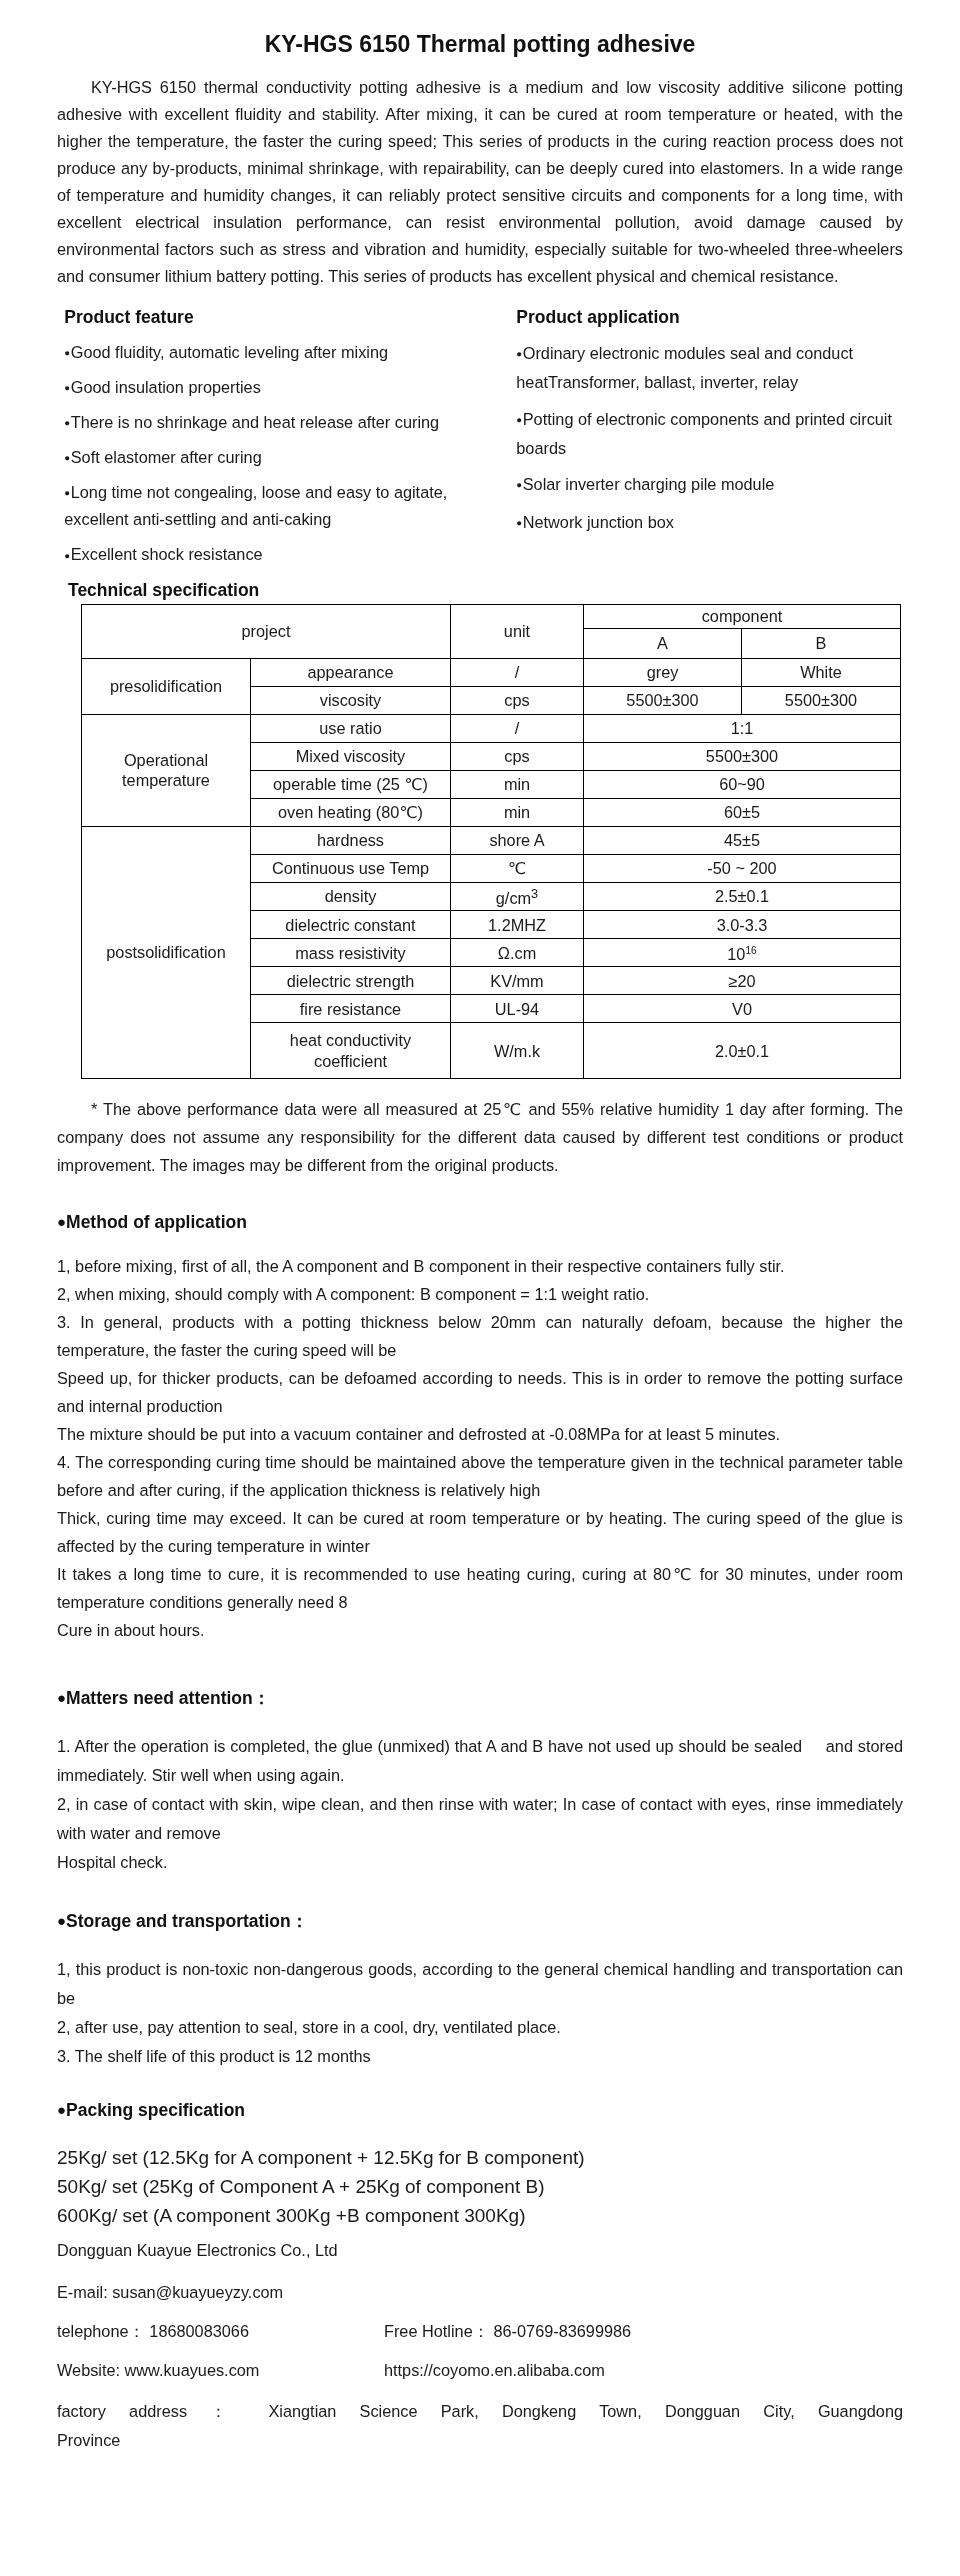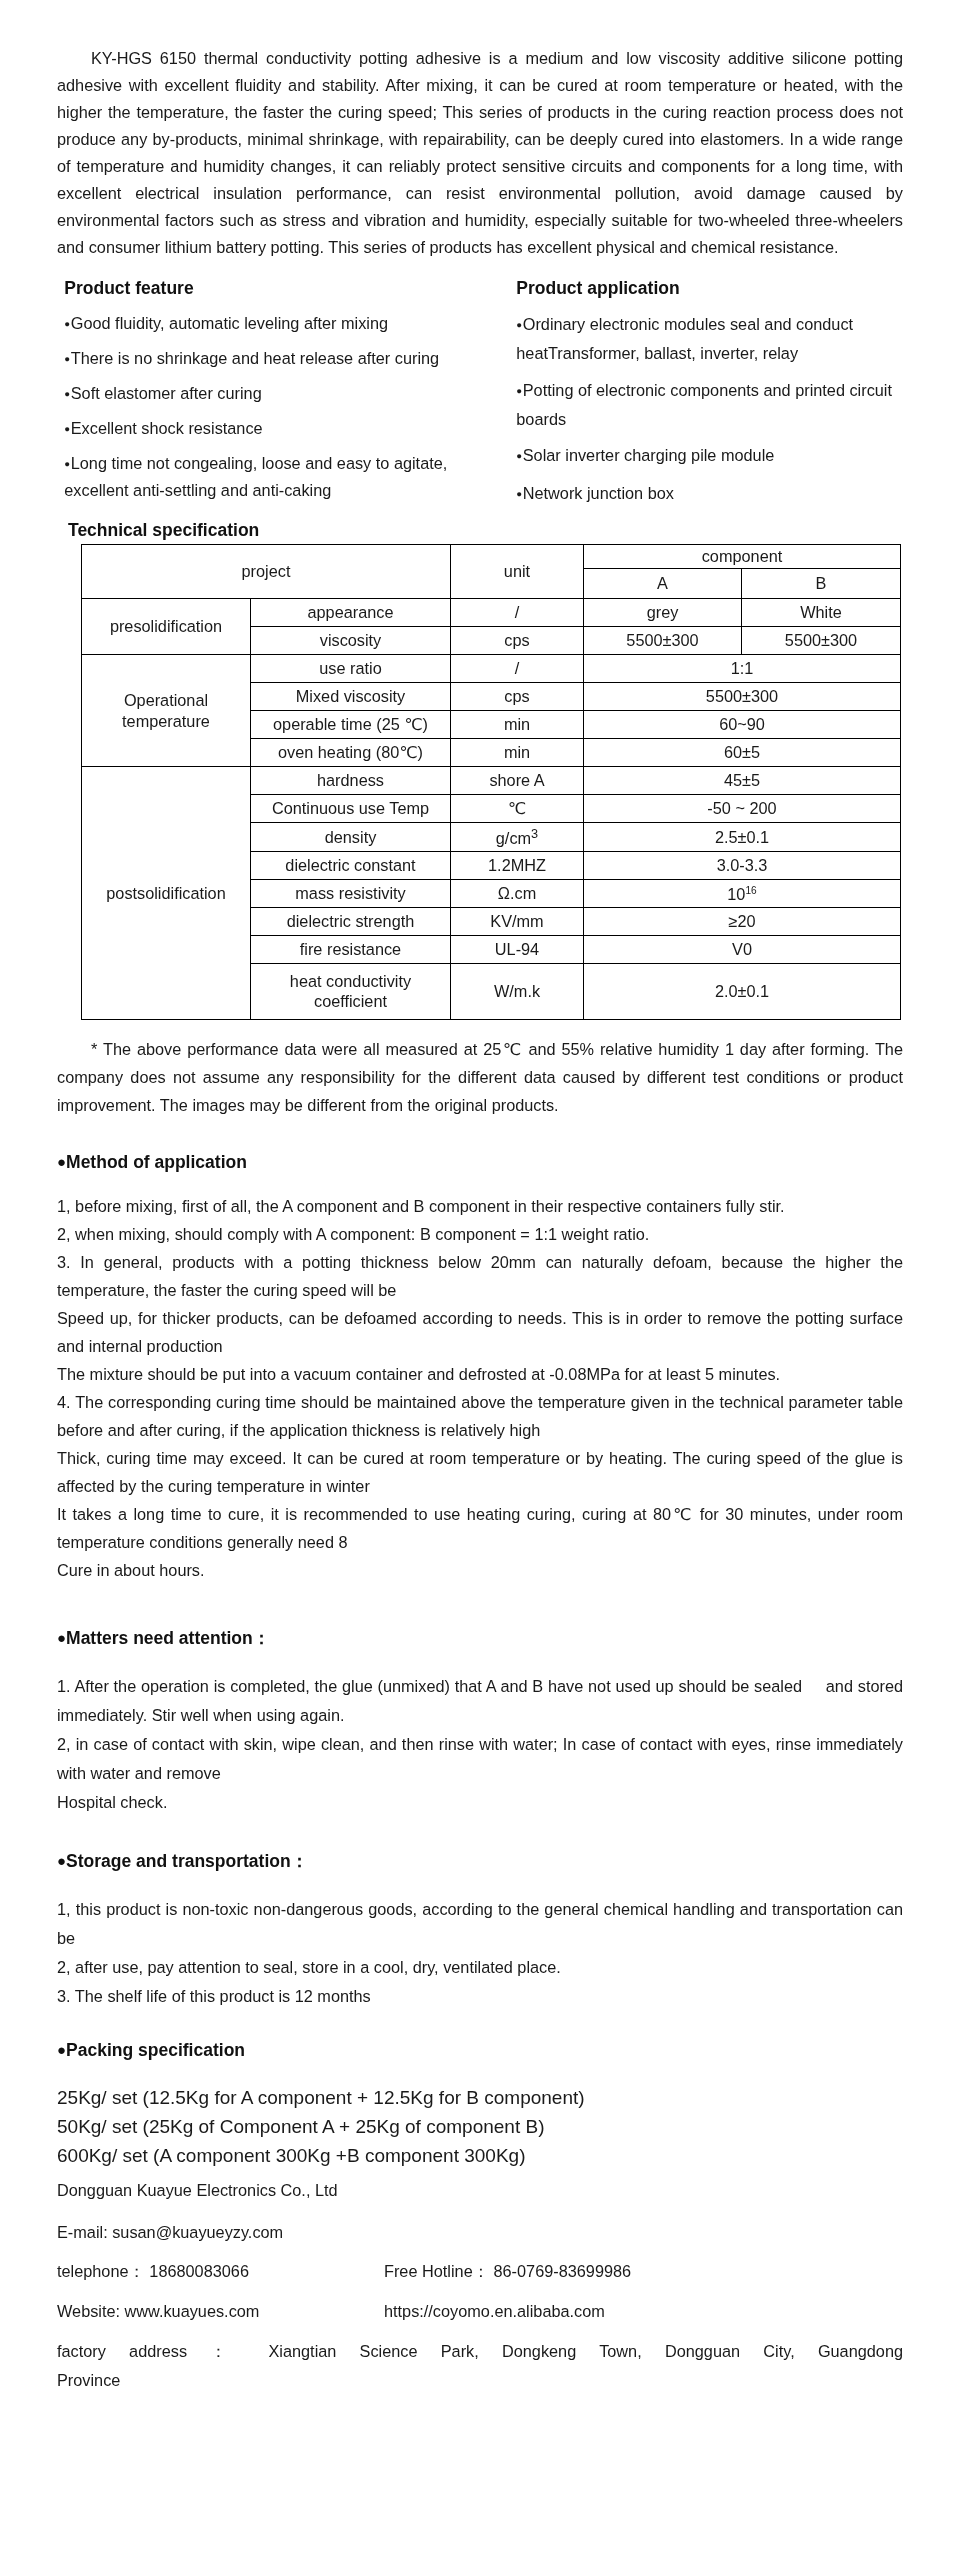--- a/index.html
+++ b/index.html
@@ -128,38 +128,40 @@
     font-size: 16.3px;
     line-height: 29px;
   }
   .factory .l1 { text-align: justify; text-align-last: justify; }
 </style>
 </head>
 <body>
 
 <div class="page">
 
+  <h1 class="doc-title">KY-HGS 6150 Thermal potting adhesive</h1>
 
   <p class="intro">KY-HGS 6150 thermal conductivity potting adhesive is a medium and low viscosity additive silicone potting adhesive with excellent fluidity and stability. After mixing, it can be cured at room temperature or heated, with the higher the temperature, the faster the curing speed; This series of products in the curing reaction process does not produce any by-products, minimal shrinkage, with repairability, can be deeply cured into elastomers. In a wide range of temperature and humidity changes, it can reliably protect sensitive circuits and components for a long time, with excellent electrical insulation performance, can resist environmental pollution, avoid damage caused by environmental factors such as stress and vibration and humidity, especially suitable for two-wheeled three-wheelers and consumer lithium battery potting. This series of products has excellent physical and chemical resistance.</p>
 
   <div class="two-cols">
     <div class="col-left">
       <div class="col-heading">Product feature</div>
       <div>
 
           <div class="bullet-item"><span class="dot">●</span><span>Good fluidity, automatic leveling after mixing</span></div>
 
+          <div class="bullet-item"><span class="dot">●</span><span>Good insulation properties</span></div>
 
           <div class="bullet-item"><span class="dot">●</span><span>There is no shrinkage and heat release after curing</span></div>
 
           <div class="bullet-item"><span class="dot">●</span><span>Soft elastomer after curing</span></div>
 
+          <div class="bullet-item"><span class="dot">●</span><span>Long time not congealing, loose and easy to agitate, excellent anti-settling and anti-caking</span></div>
+
           <div class="bullet-item"><span class="dot">●</span><span>Excellent shock resistance</span></div>
-
-          <div class="bullet-item"><span class="dot">●</span><span>Long time not congealing, loose and easy to agitate, excellent anti-settling and anti-caking</span></div>
         </div>
     </div>
     <div class="col-right">
       <div class="col-heading">Product application</div>
       <div>
 
           <div class="bullet-item"><span class="dot">●</span><span>Ordinary electronic modules seal and conduct heatTransformer, ballast, inverter, relay</span></div>
 
           <div class="bullet-item"><span class="dot">●</span><span>Potting of electronic components and printed circuit boards</span></div>
 

